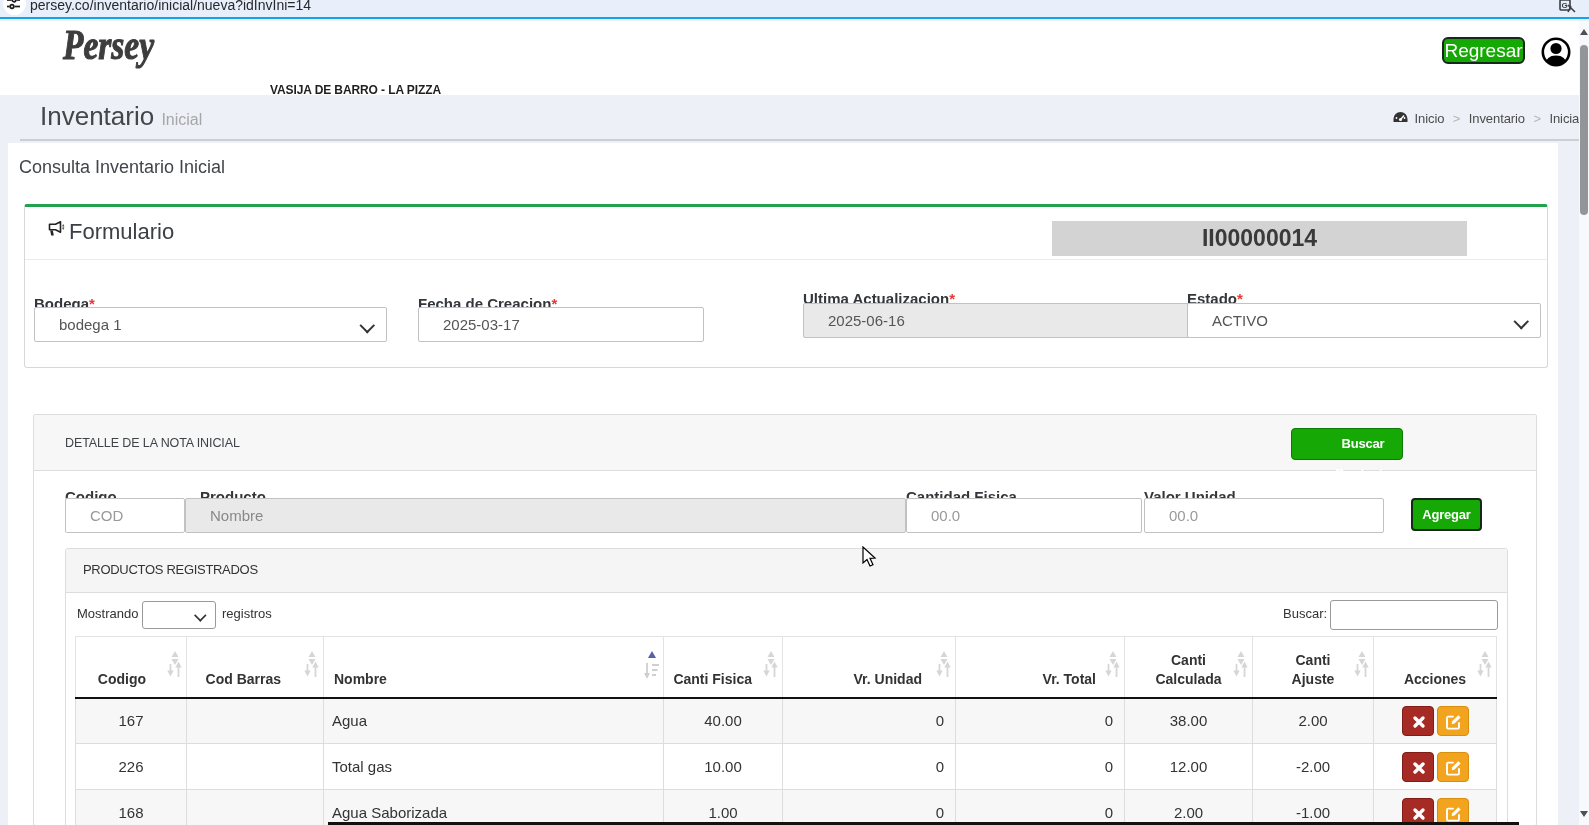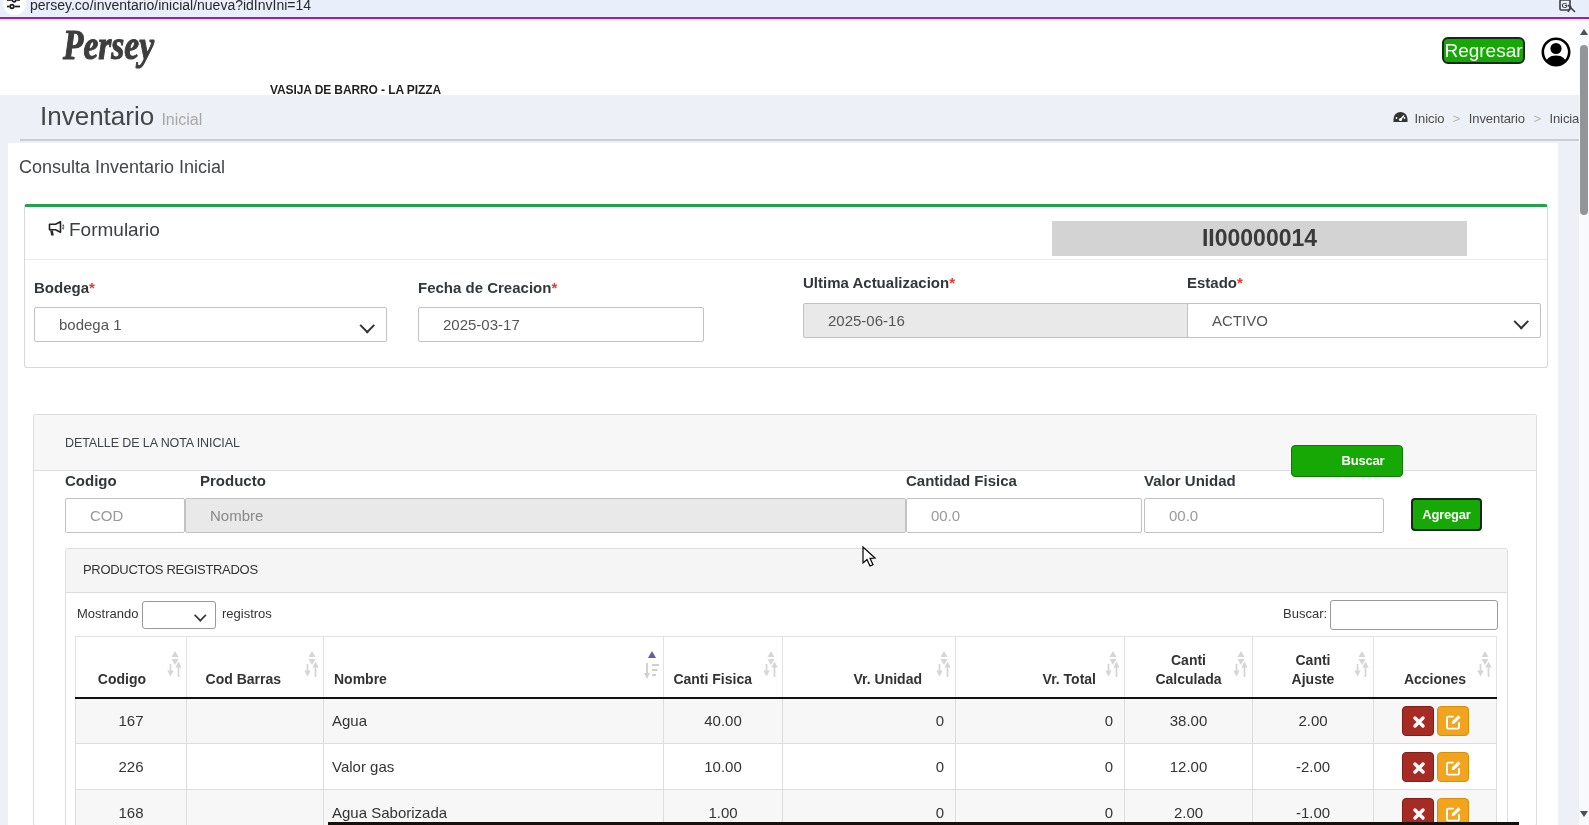--- a/index.html
+++ b/index.html
@@ -1,21 +1,21 @@
 <!DOCTYPE html>
 <html><head>
 <meta charset="utf-8">
 <style>
   * { margin:0; padding:0; box-sizing:border-box; }
   html,body { width:1589px; height:825px; overflow:hidden; }
   body { font-family:"Liberation Sans", sans-serif; position:relative; background:#edf0f6; }
   .abs { position:absolute; }
 
   
-  #urlbar { left:0; top:0; width:1589px; height:19px; background:#e9eefb; border-bottom:2px solid #a21caf; }
+  #urlbar { left:0; top:0; width:1589px; height:19px; background:#e9eefb; border-bottom:2px solid #0ea5e9; }
   #urlbar .circle { position:absolute; left:3px; top:-8px; width:23px; height:23px; background:#fff; border-radius:50%; }
   #urltext { position:absolute; left:30px; top:-3px; font-size:14px; color:#27292c; }
 
   
   #header { left:0; top:21px; width:1589px; height:74px; background:#fff; }
   #company { left:270px; top:11px; font-size:12px; font-weight:bold; color:#1f1f1f; line-height:21px; letter-spacing:-0.1px;margin-top:48px; }
   #btn-regresar { left:1442px; top:16px; width:83px; height:27px; background:#16a805; border:2px solid #16281a; border-radius:6px; color:#fff; font-size:19px; text-align:center; line-height:23px; }
 
   
   #pagehead { left:0; top:95px; width:1589px; height:46px; background:#edf0f6; border-bottom:2px solid #ccced4;margin-left:20px; }
@@ -24,23 +24,23 @@
   #breadcrumb { right:27px; top:15px; font-size:13px; color:#4c4c4c; letter-spacing:-0.1px; }
   #breadcrumb .sep { color:#b3b3b3; padding:0 5px; }
 
   
   #outer { left:8px; top:143px; width:1550px; height:682px; background:#fff; }
   #consulta { left:11px; top:14px; font-size:18px; color:#41464a; }
 
   
   #fcard { left:16px; top:61px; width:1524px; height:164px; background:#fff; border:1px solid #d8d8d8; border-top:3px solid #23a24d; border-radius:3px; }
   #fhead { left:0; top:0; width:100%; height:53px; border-bottom:1px solid #ebebeb; }
-  #ftitle { left:23px; top:12px; font-size:19px; color:#3b4045; }
+  #ftitle { left:23px; top:12px; font-size:22px; color:#3b4045; }
   #iibox { left:1027px; top:14px; width:415px; height:35px; background:#d3d3d3; text-align:center; font-size:23px; font-weight:bold; color:#3a3a3a; line-height:34px; }
-  .lbl { font-size:15px; font-weight:bold; color:#33373b; }
+  .lbl { font-size:15px; font-weight:bold; color:#33373b;margin-top:16px; }
   .req { color:#e53935; }
   .ctl { position:absolute; height:35px; border:1px solid #c2c2c2; border-radius:2px; background:#fff; font-size:15px; color:#555; line-height:33px; padding-left:24px; }
   .ctl.dis { background:#e9e9e9; }
   .chev { position:absolute; width:13px; height:10px; }
   .chev:before { content:""; position:absolute; left:1px; top:0; width:8.5px; height:8.5px; border-right:2.5px solid #333; border-bottom:2.5px solid #333; transform:rotate(45deg); }
 
   
   #dcard { left:25px; top:271px; width:1504px; height:412px; border:1px solid #ddd; border-radius:2px; background:#fff; }
   #dhead { left:0; top:0; width:100%; height:56px; background:#f7f7f7; border-bottom:1px solid #ddd; border-radius:3px 3px 0 0; }
   #dtitle { left:31px; top:21px; font-size:12.5px; color:#3f4347; letter-spacing:-0.1px; }
@@ -137,21 +137,21 @@
     <div class="abs lbl" style="left:1162px;top:67px;">Estado<span class="req">*</span></div>
     <div class="abs ctl" style="left:9px;top:100px;width:353px;">bodega 1<div class="chev" style="right:12px;top:12px;"></div></div>
     <div class="abs ctl" style="left:393px;top:100px;width:286px;">2025-03-17</div>
     <div class="abs ctl dis" style="left:778px;top:96px;width:415px;">2025-06-16</div>
     <div class="abs ctl" style="left:1162px;top:96px;width:354px;">ACTIVO<div class="chev" style="right:12px;top:12px;"></div></div>
   </div>
 
   <div class="abs" id="dcard">
     <div class="abs" id="dhead">
       <div class="abs" id="dtitle">DETALLE DE LA NOTA INICIAL</div>
-      <div class="gbtn" style="left:1257px;top:30px;width:112px;height:32px;line-height:30px;padding-left:32px;">Buscar Producto</div>
+      <div class="gbtn" style="left:1257px;top:13px;width:112px;height:32px;line-height:30px;padding-left:32px;">Buscar Producto</div>
     </div>
     <div class="abs lbl" style="left:31px;top:57px;">Codigo</div>
     <div class="abs lbl" style="left:166px;top:57px;">Producto</div>
     <div class="abs lbl" style="left:872px;top:57px;">Cantidad Fisica</div>
     <div class="abs lbl" style="left:1110px;top:57px;">Valor Unidad</div>
     <div class="abs ctl" style="left:31px;top:83px;width:120px;color:#999;">COD</div>
     <div class="abs ctl dis" style="left:151px;top:83px;width:721px;color:#888;">Nombre</div>
     <div class="abs ctl" style="left:872px;top:83px;width:236px;color:#999;">00.0</div>
     <div class="abs ctl" style="left:1110px;top:83px;width:240px;color:#999;">00.0</div>
     <div class="gbtn" style="left:1377px;top:83px;width:71px;height:33px;line-height:29px;border:2px solid #16281a;">Agregar</div>
@@ -276,21 +276,21 @@
               <td class="c"><span class="abtn del"><svg width="14" height="14" viewBox="0 0 14 14" style="position:absolute;left:9px;top:8px">
                     <path d="M3 3 L11 11 M11 3 L3 11" stroke="#fff" stroke-width="3.4" stroke-linecap="round"></path>
                   </svg></span><span class="abtn edit"><svg width="16" height="16" viewBox="0 0 16 16" style="position:absolute;left:8px;top:7px">
                     <path d="M13 9 L13 13.4 A1.2 1.2 0 0 1 11.8 14.6 L2.2 14.6 A1.2 1.2 0 0 1 1 13.4 L1 3.8 A1.2 1.2 0 0 1 2.2 2.6 L7 2.6" stroke="#fff" stroke-width="1.9" fill="none" stroke-linecap="round"></path>
                     <path d="M6.2 7.3 L12.3 1.2 L14.6 3.5 L8.5 9.6 L5.6 10.2 Z" fill="#fff"></path>
                   </svg></span></td>
             </tr>
           <tr>
               <td class="c">226</td>
               <td></td>
-              <td>Valor gas</td>
+              <td>Total gas</td>
               <td class="c">10.00</td>
               <td class="r">0</td>
               <td class="r">0</td>
               <td class="c">12.00</td>
               <td class="c">-2.00</td>
               <td class="c"><span class="abtn del"><svg width="14" height="14" viewBox="0 0 14 14" style="position:absolute;left:9px;top:8px">
                     <path d="M3 3 L11 11 M11 3 L3 11" stroke="#fff" stroke-width="3.4" stroke-linecap="round"></path>
                   </svg></span><span class="abtn edit"><svg width="16" height="16" viewBox="0 0 16 16" style="position:absolute;left:8px;top:7px">
                     <path d="M13 9 L13 13.4 A1.2 1.2 0 0 1 11.8 14.6 L2.2 14.6 A1.2 1.2 0 0 1 1 13.4 L1 3.8 A1.2 1.2 0 0 1 2.2 2.6 L7 2.6" stroke="#fff" stroke-width="1.9" fill="none" stroke-linecap="round"></path>
                     <path d="M6.2 7.3 L12.3 1.2 L14.6 3.5 L8.5 9.6 L5.6 10.2 Z" fill="#fff"></path>

